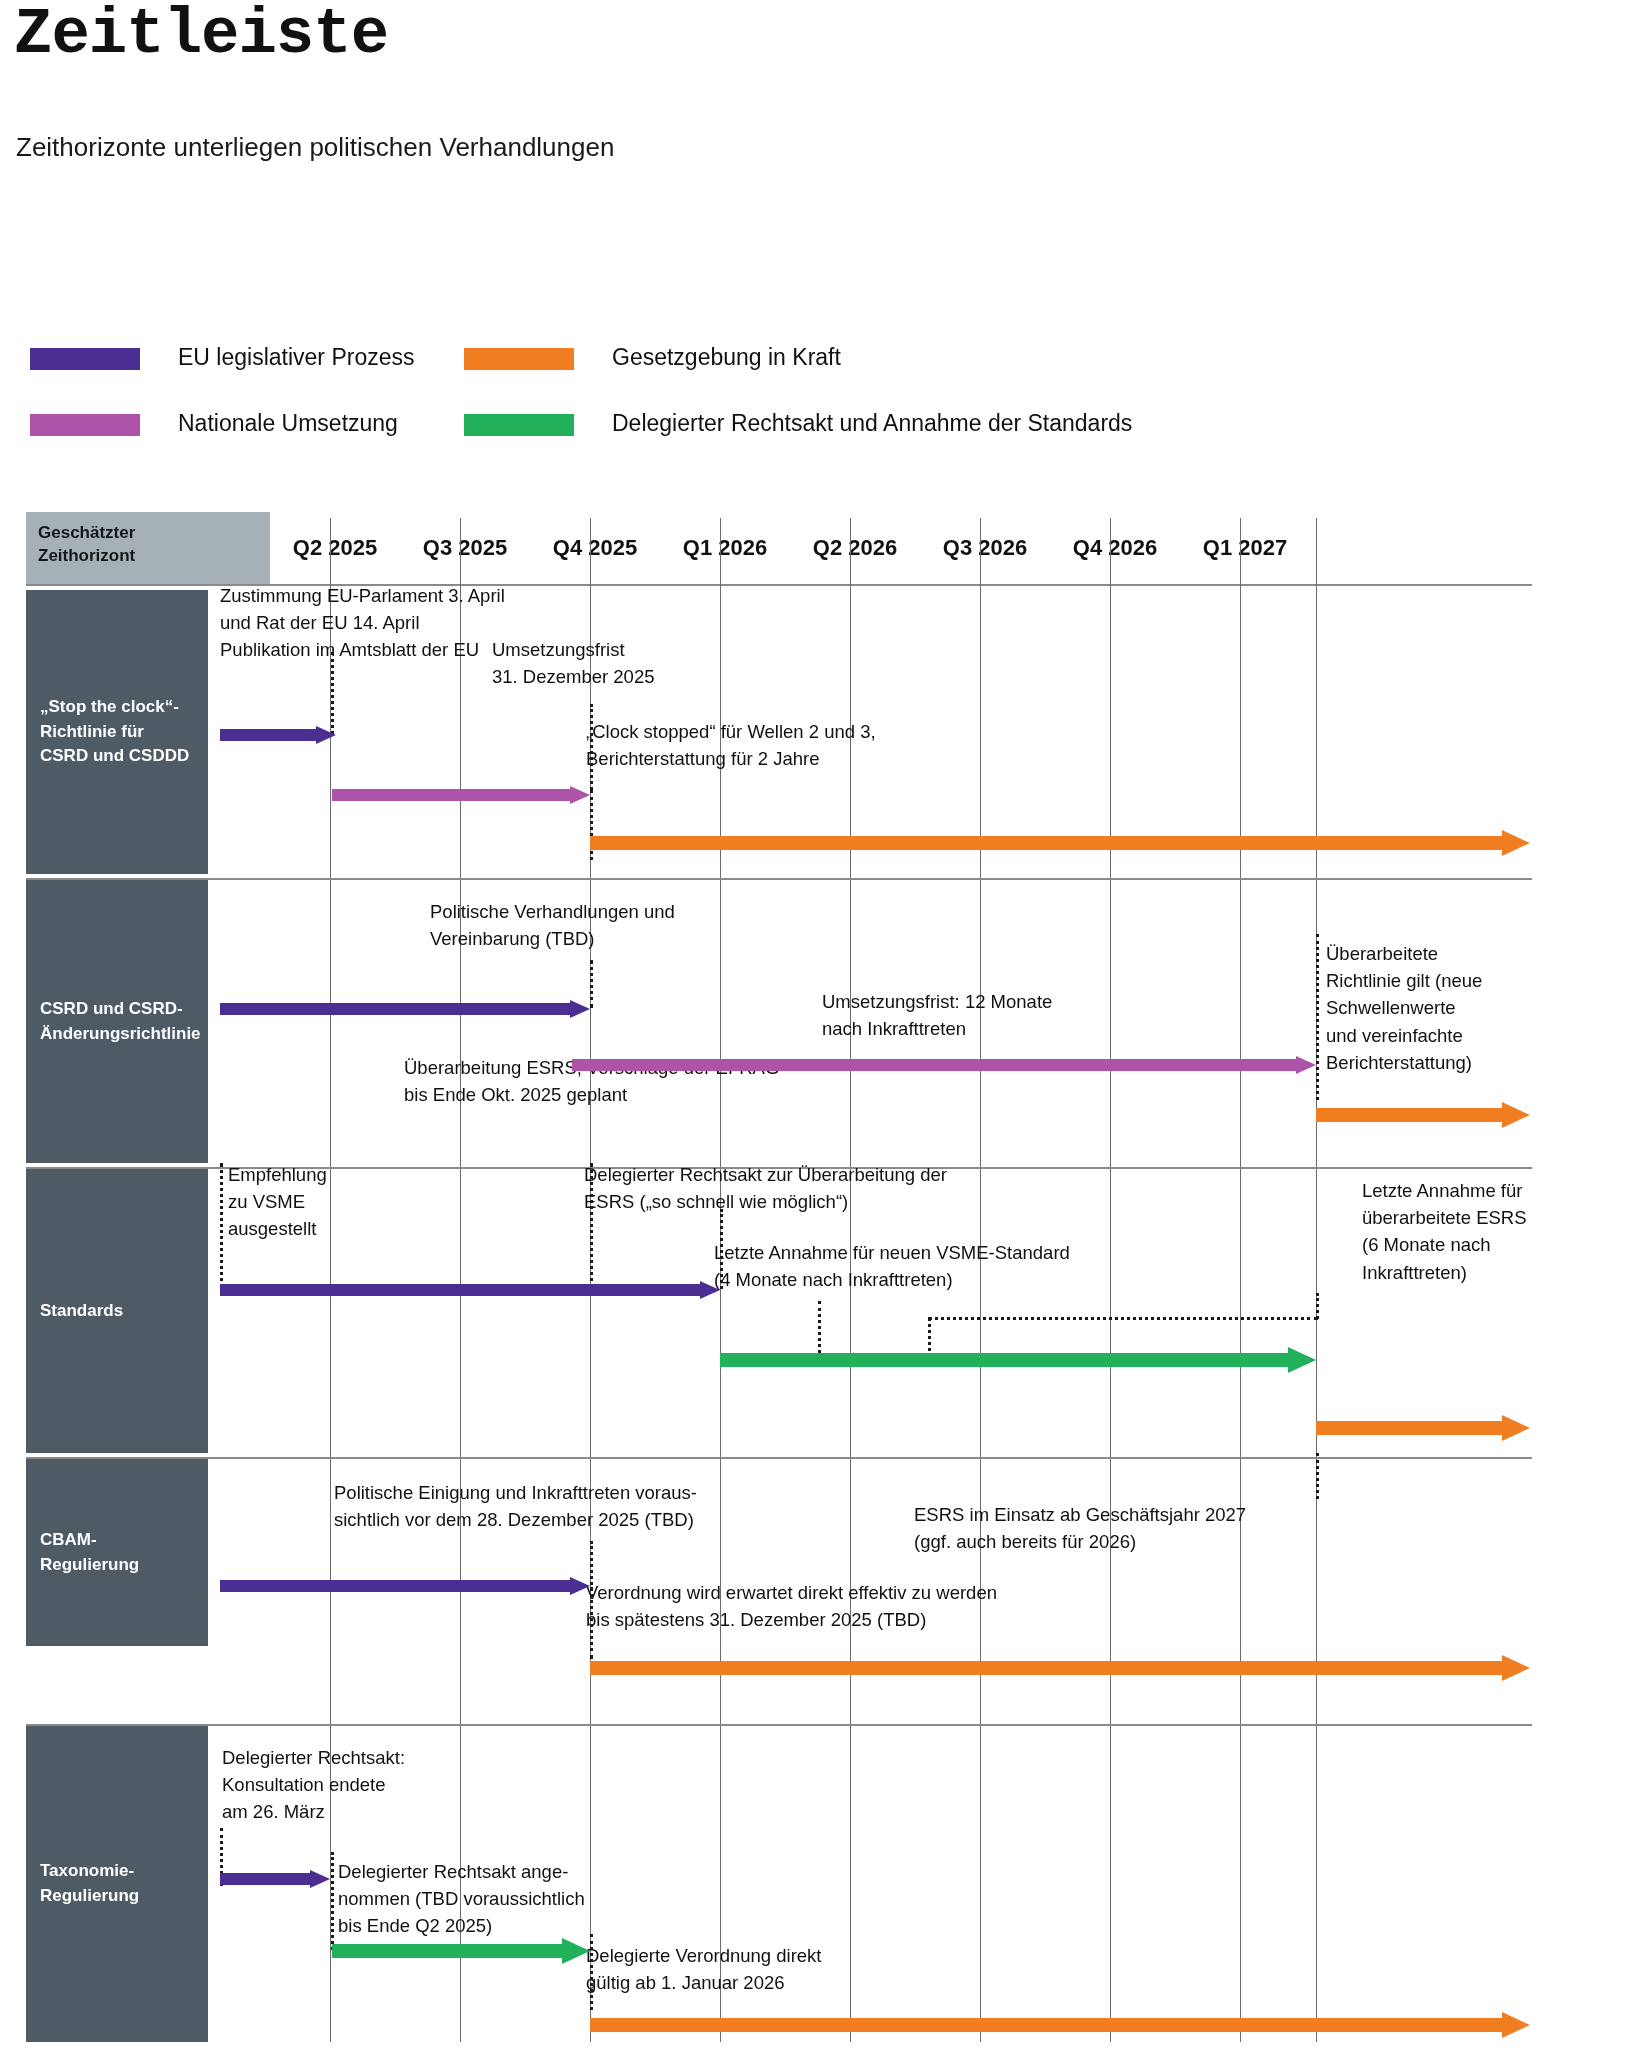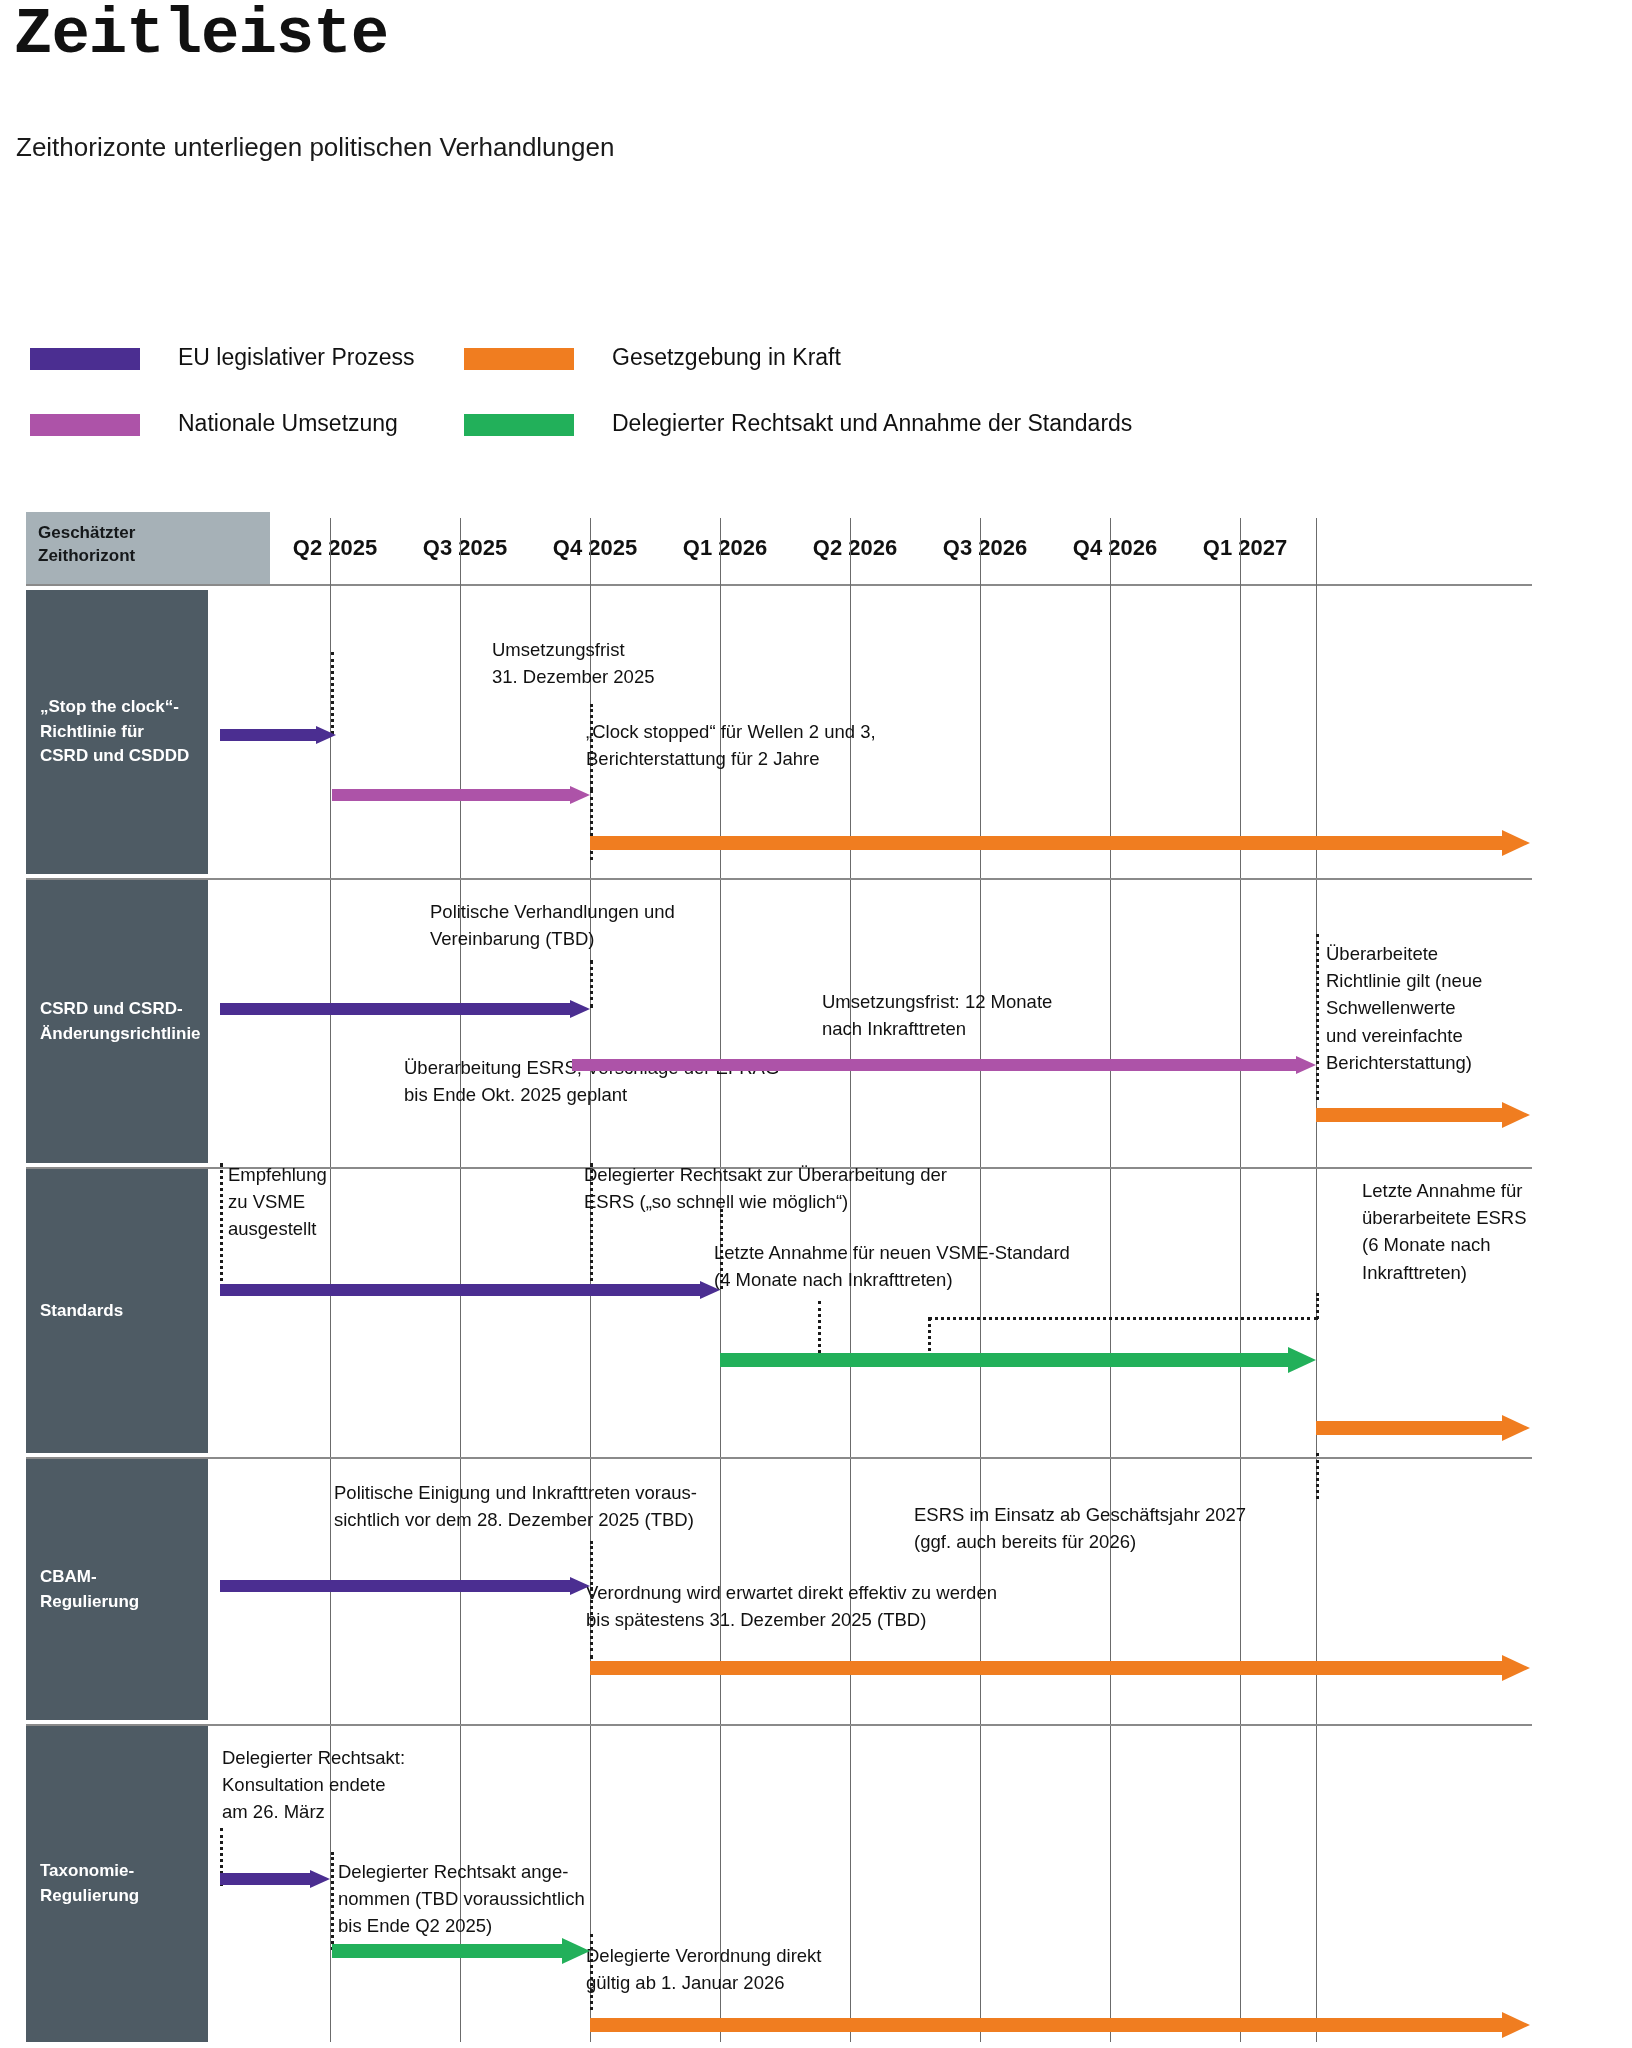--- a/index.html
+++ b/index.html
@@ -119,20 +119,23 @@
   <div class="vline" style="left:954px;top:6px;height:1524px;"></div>
   <div class="vline" style="left:1084px;top:6px;height:1524px;"></div>
   <div class="vline" style="left:1214px;top:6px;height:1524px;"></div>
   <div class="vline" style="left:1290px;top:6px;height:1524px;"></div>
 
   <div class="trow" style="top:78px;height:288px;">
     <div class="row-label" style="height:284px;white-space:pre-line">„Stop the clock“-
 Richtlinie für
 CSRD und CSDDD</div>
 
+    <div class="note" style="left:194px;top:-8px;">Zustimmung EU-Parlament 3. April
+und Rat der EU 14. April
+Publikation im Amtsblatt der EU</div>
     <div class="note" style="left:466px;top:46px;">Umsetzungsfrist
 31. Dezember 2025</div>
     <div class="note" style="left:560px;top:128px;">„Clock stopped“ für Wellen 2 und 3,
 Berichterstattung für 2 Jahre</div>
 
     <div class="dotv" style="left:305px;top:62px;height:82px;"></div>
     <div class="dotv" style="left:564px;top:114px;height:86px;"></div>
     <div class="dotv" style="left:564px;top:200px;height:70px;"></div>
 
     <div class="arrow" style="left:194px;top:136px;width:112px;">
@@ -216,21 +219,21 @@
       <div class="head" style="left:568px;border-left:28px solid #22B05A"></div>
     </div>
     <div class="arrow thick" style="left:1290px;top:246px;width:216px;">
       <div class="bar" style="width:190px;background:#F07D20"></div>
       <div class="head" style="left:186px;border-left:28px solid #F07D20"></div>
     </div>
     <div class="row-rule" style="top:288px;"></div>
   </div>
 
   <div class="trow" style="top:947px;height:265px;">
-    <div class="row-label" style="height:261px;white-space:pre-line">CBAM-
+    <div class="row-label" style="height:187px;white-space:pre-line">CBAM-
 Regulierung</div>
 
     <div class="note" style="left:308px;top:20px;">Politische Einigung und Inkrafttreten voraus-
 sichtlich vor dem 28. Dezember 2025 (TBD)</div>
     <div class="note" style="left:888px;top:42px;">ESRS im Einsatz ab Geschäftsjahr 2027
 (ggf. auch bereits für 2026)</div>
     <div class="note" style="left:560px;top:120px;">Verordnung wird erwartet direkt effektiv zu werden
 bis spätestens 31. Dezember 2025 (TBD)</div>
 
     <div class="dotv" style="left:564px;top:82px;height:56px;"></div>

